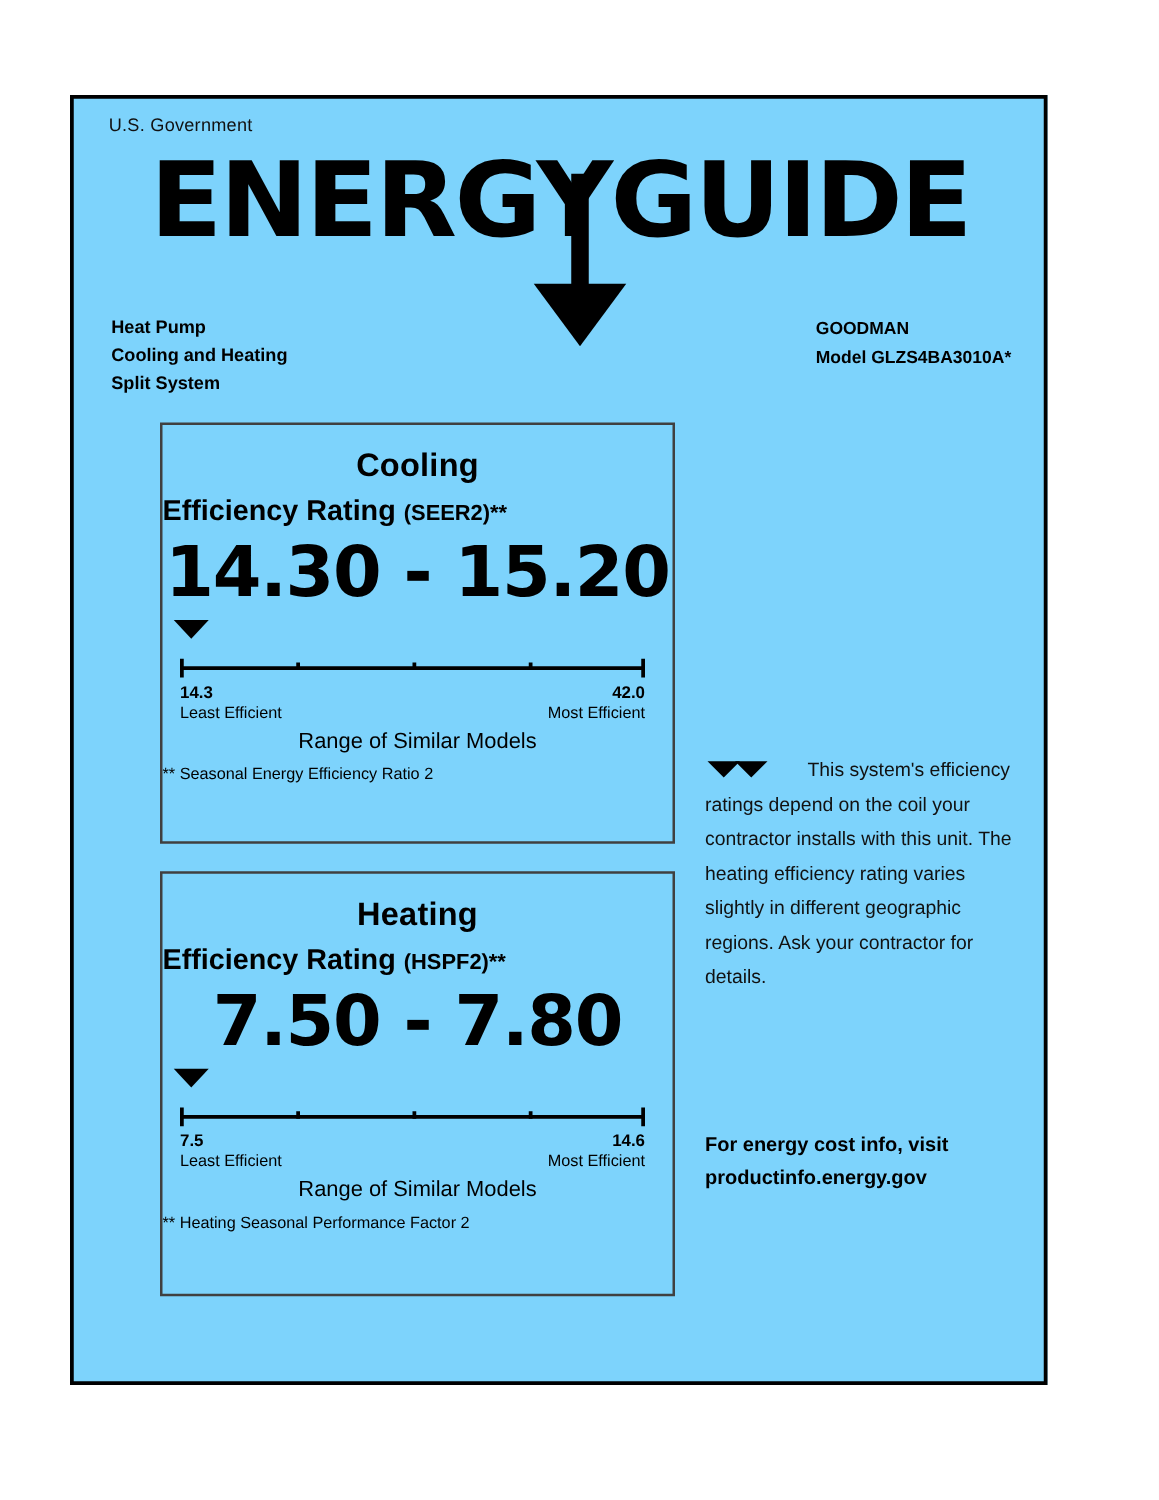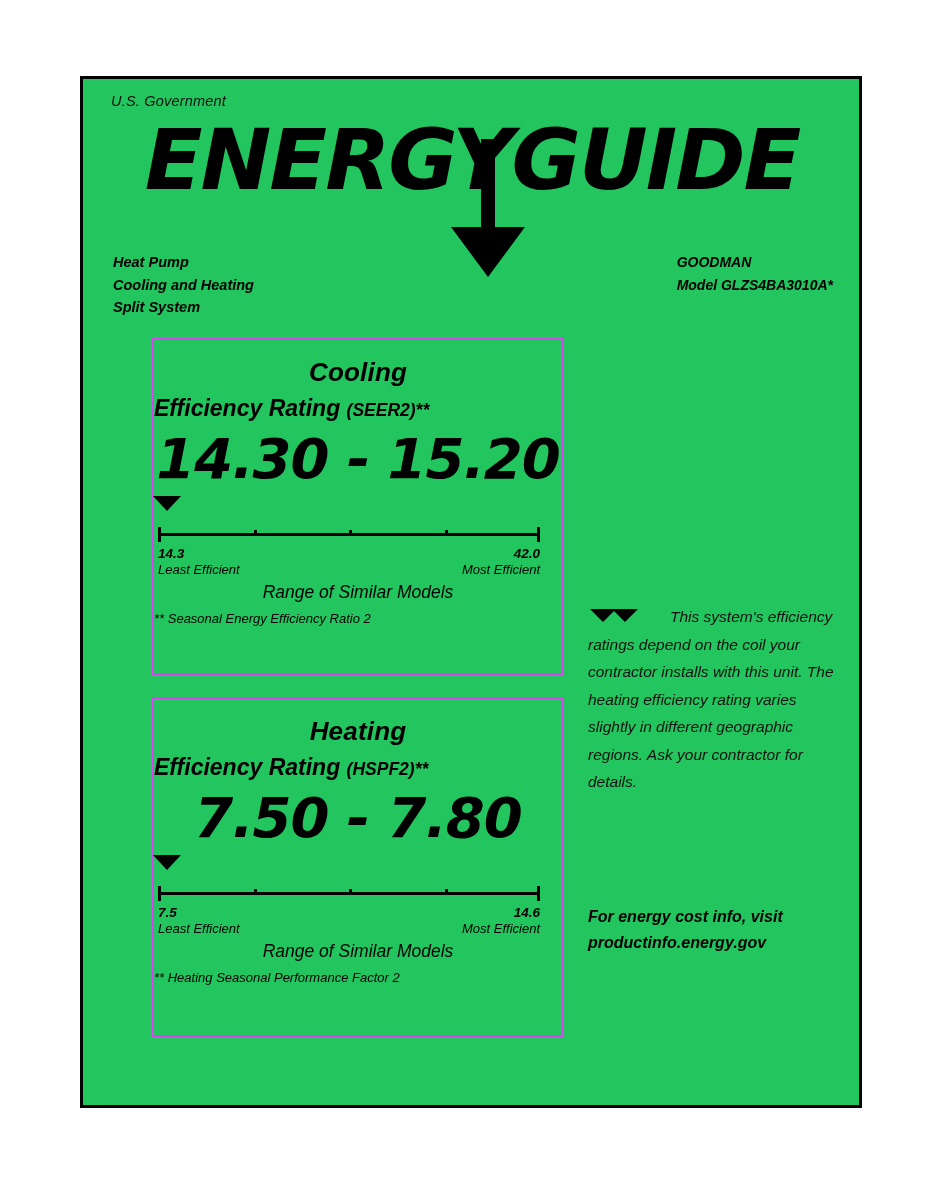--- a/index.html
+++ b/index.html
@@ -14,28 +14,27 @@
     overflow: hidden;
   }
   .page {
     position: relative;
     width: 927px;
     height: 1200px;
     background: #ffffff;
   }
   .label {
     position: absolute;
-    left: 80px;
+    left: 56px;
     top: 76px;
     width: 782px;
     height: 1032px;
-    background: #22c55e;
+    background: #7dd3fc;
     border: 3px solid #000000;
     box-sizing: border-box;
-    font-style: italic;
   }
   .topline {
     position: absolute;
     top: 14px;
     left: 28px;
     right: 24px;
     height: 18px;
   }
   .gov {
     position: absolute;
@@ -124,21 +123,21 @@
     font-weight: 700;
     line-height: 22.5px;
     color: #000;
   }
 
   
   .box {
     position: absolute;
     left: 69px;
     width: 412px;
-    border: 2px solid #d946ef;
+    border: 2px solid #404040;
     box-sizing: border-box;
     background: transparent;
   }
   #cooling-box { top: 259px; height: 337px; }
   #heating-box { top: 618px; height: 340px; }
 
   .box-title {
     text-align: center;
     font-size: 26px;
     font-weight: 700;
@@ -164,21 +163,21 @@
     font-weight: 700;
     letter-spacing: -1px;
     color: #000;
     margin-top: 6px;
     line-height: 62px;
   }
 
   
   .scale-wrap {
     position: relative;
-    margin: 6px 22px 0 4px;
+    margin: 6px 22px 0 14px;
     height: 86px;
   }
   .pointer {
     position: absolute;
     top: 0;
     width: 0;
     height: 0;
     border-left: 14px solid transparent;
     border-right: 14px solid transparent;
     border-top: 15px solid #000;

